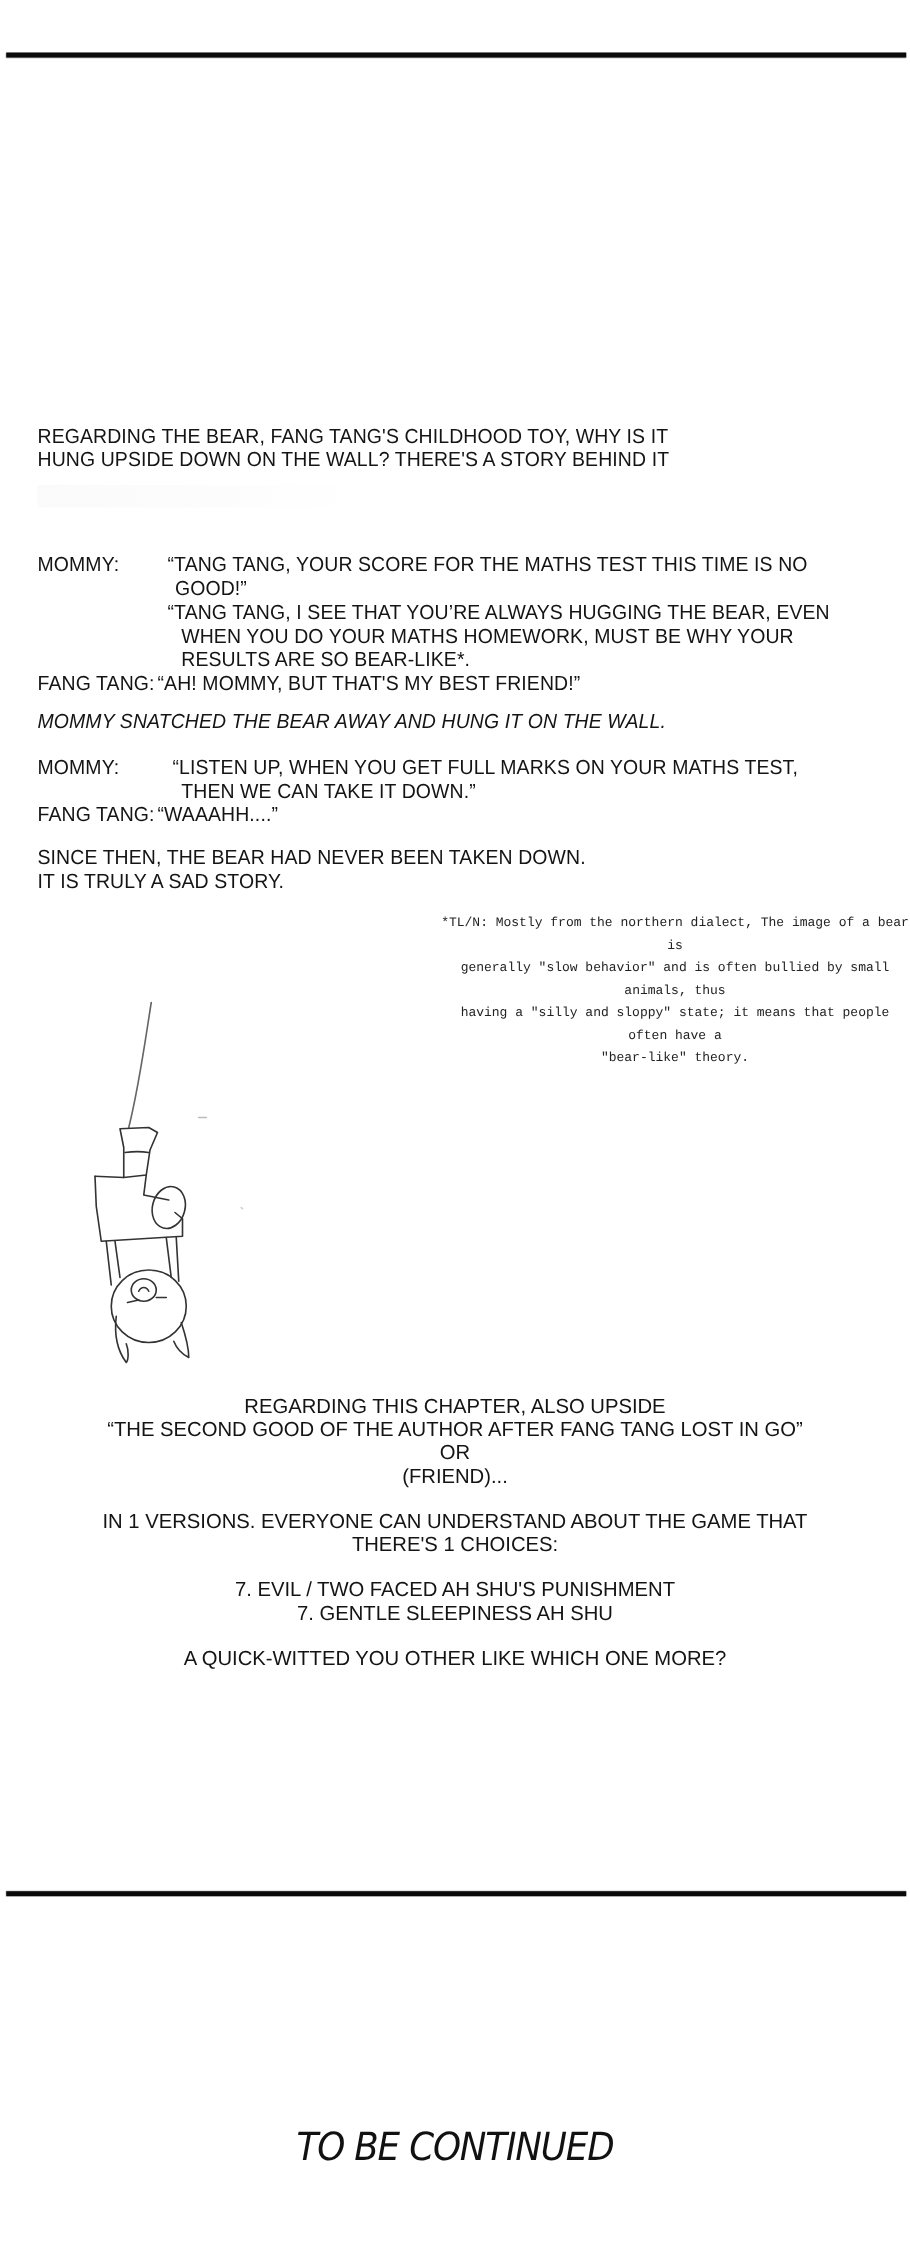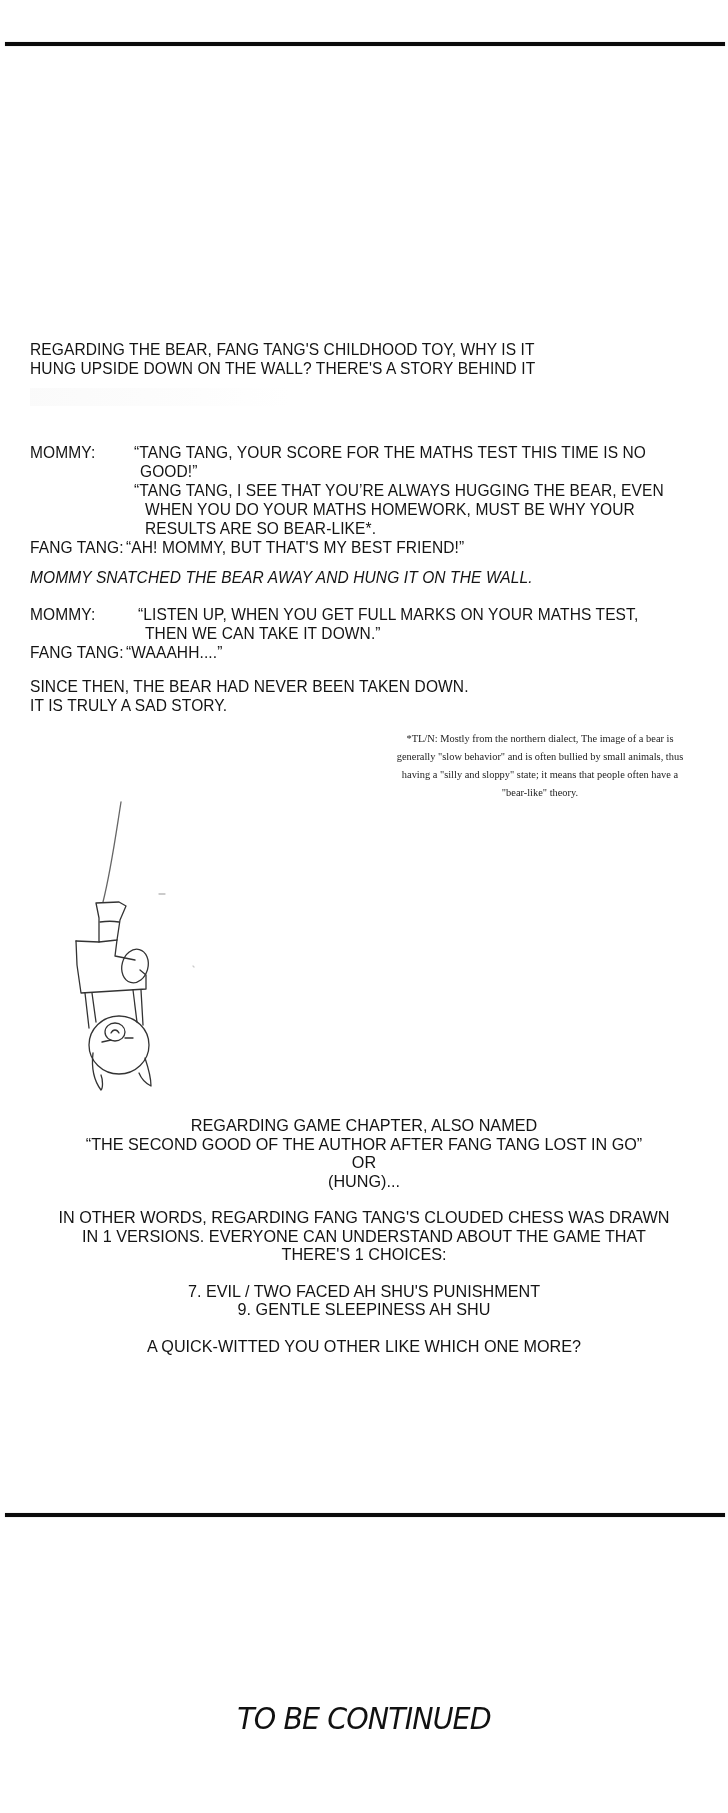--- a/index.html
+++ b/index.html
@@ -9,21 +9,21 @@
           box-shadow: 0 0 1px #888; }
   .t { position: absolute; font-family: "Liberation Sans", sans-serif; font-size: 16.2px;
        line-height: 19px; white-space: nowrap; letter-spacing: 0.1px; color: #141414;
        transform: scaleX(0.96); transform-origin: left top; }
   .ital { font-style: italic; }
   .center-block { position: absolute; left: 0; width: 728px; text-align: center;
        font-family: "Liberation Sans", sans-serif; font-size: 16.2px; line-height: 18.5px; color: #141414; }
   .center-block div { white-space: nowrap; }
   .gap { height: 18px; }
   .note { position: absolute; left: 352px; width: 376px; top: 730px; text-align: center;
-          font-family: Liberation Serif, serif; font-size: 10.4px; line-height: 18px; color: #222; }
+          font-family: Liberation Mono, monospace; font-size: 10.4px; line-height: 18px; color: #222; }
   .tbc { position: absolute; left: 0; width: 728px; top: 1700px; text-align: center;
          font-family: "DejaVu Sans", sans-serif; font-size: 31px; font-weight: normal;
          letter-spacing: -1px; color: #111; transform: scaleX(0.92); font-style: italic; }
   .drawing { position: absolute; left: 55px; top: 790px; width: 140px; height: 310px; }
   .faint { position: absolute; left: 30px; top: 388px; width: 260px; height: 18px;
            background: linear-gradient(90deg, #f7f7f7, #fbfbfb 60%, #ffffff); opacity: 0.6; }
 </style>
 </head>
 <body>
 
@@ -97,30 +97,29 @@
 
     <path d="M47 252 L56 250"></path>
     <path d="M70 248 L78 248"></path>
 
     <path d="M104 104 L110 104" stroke="#bbb"></path>
     <path d="M138 176 L139 177" stroke="#ccc"></path>
   </svg>
 </div>
 
 <div class="center-block" style="top:1116px;">
-  <div>REGARDING GAME CHAPTER, ALSO NAMED</div>
+  <div>REGARDING THIS CHAPTER, ALSO UPSIDE</div>
   <div>“THE SECOND GOOD OF THE AUTHOR AFTER FANG TANG LOST IN GO”</div>
   <div>OR</div>
-  <div>(HUNG)...</div>
+  <div>(FRIEND)...</div>
   <div class="gap"></div>
-  <div>IN OTHER WORDS, REGARDING FANG TANG'S CLOUDED CHESS WAS DRAWN</div>
   <div>IN 1 VERSIONS. EVERYONE CAN UNDERSTAND ABOUT THE GAME THAT</div>
   <div>THERE'S 1 CHOICES:</div>
   <div class="gap"></div>
   <div>7. EVIL / TWO FACED AH SHU'S PUNISHMENT</div>
-  <div>9. GENTLE SLEEPINESS AH SHU</div>
+  <div>7. GENTLE SLEEPINESS AH SHU</div>
   <div class="gap"></div>
   <div>A QUICK-WITTED YOU OTHER LIKE WHICH ONE MORE?</div>
 </div>
 
 <div class="rule" style="top:1513px;"></div>
 
 <div class="tbc">TO BE CONTINUED</div>
 
 </body></html>

